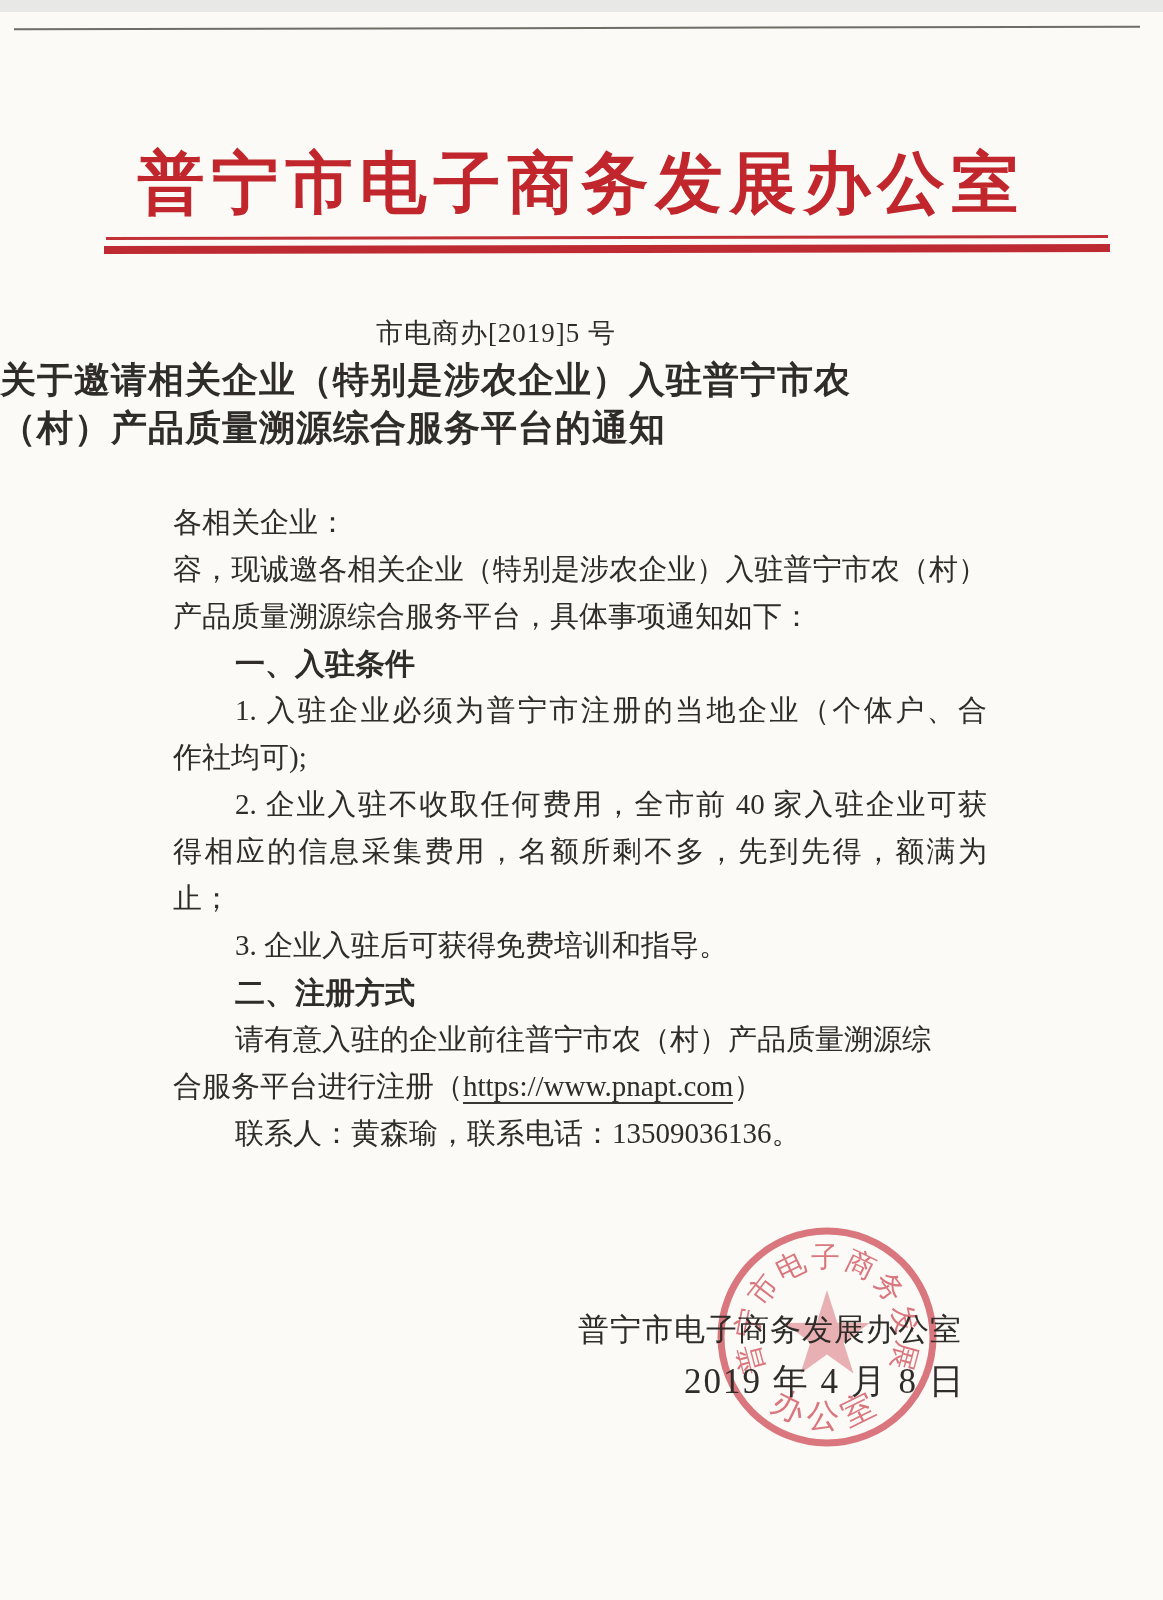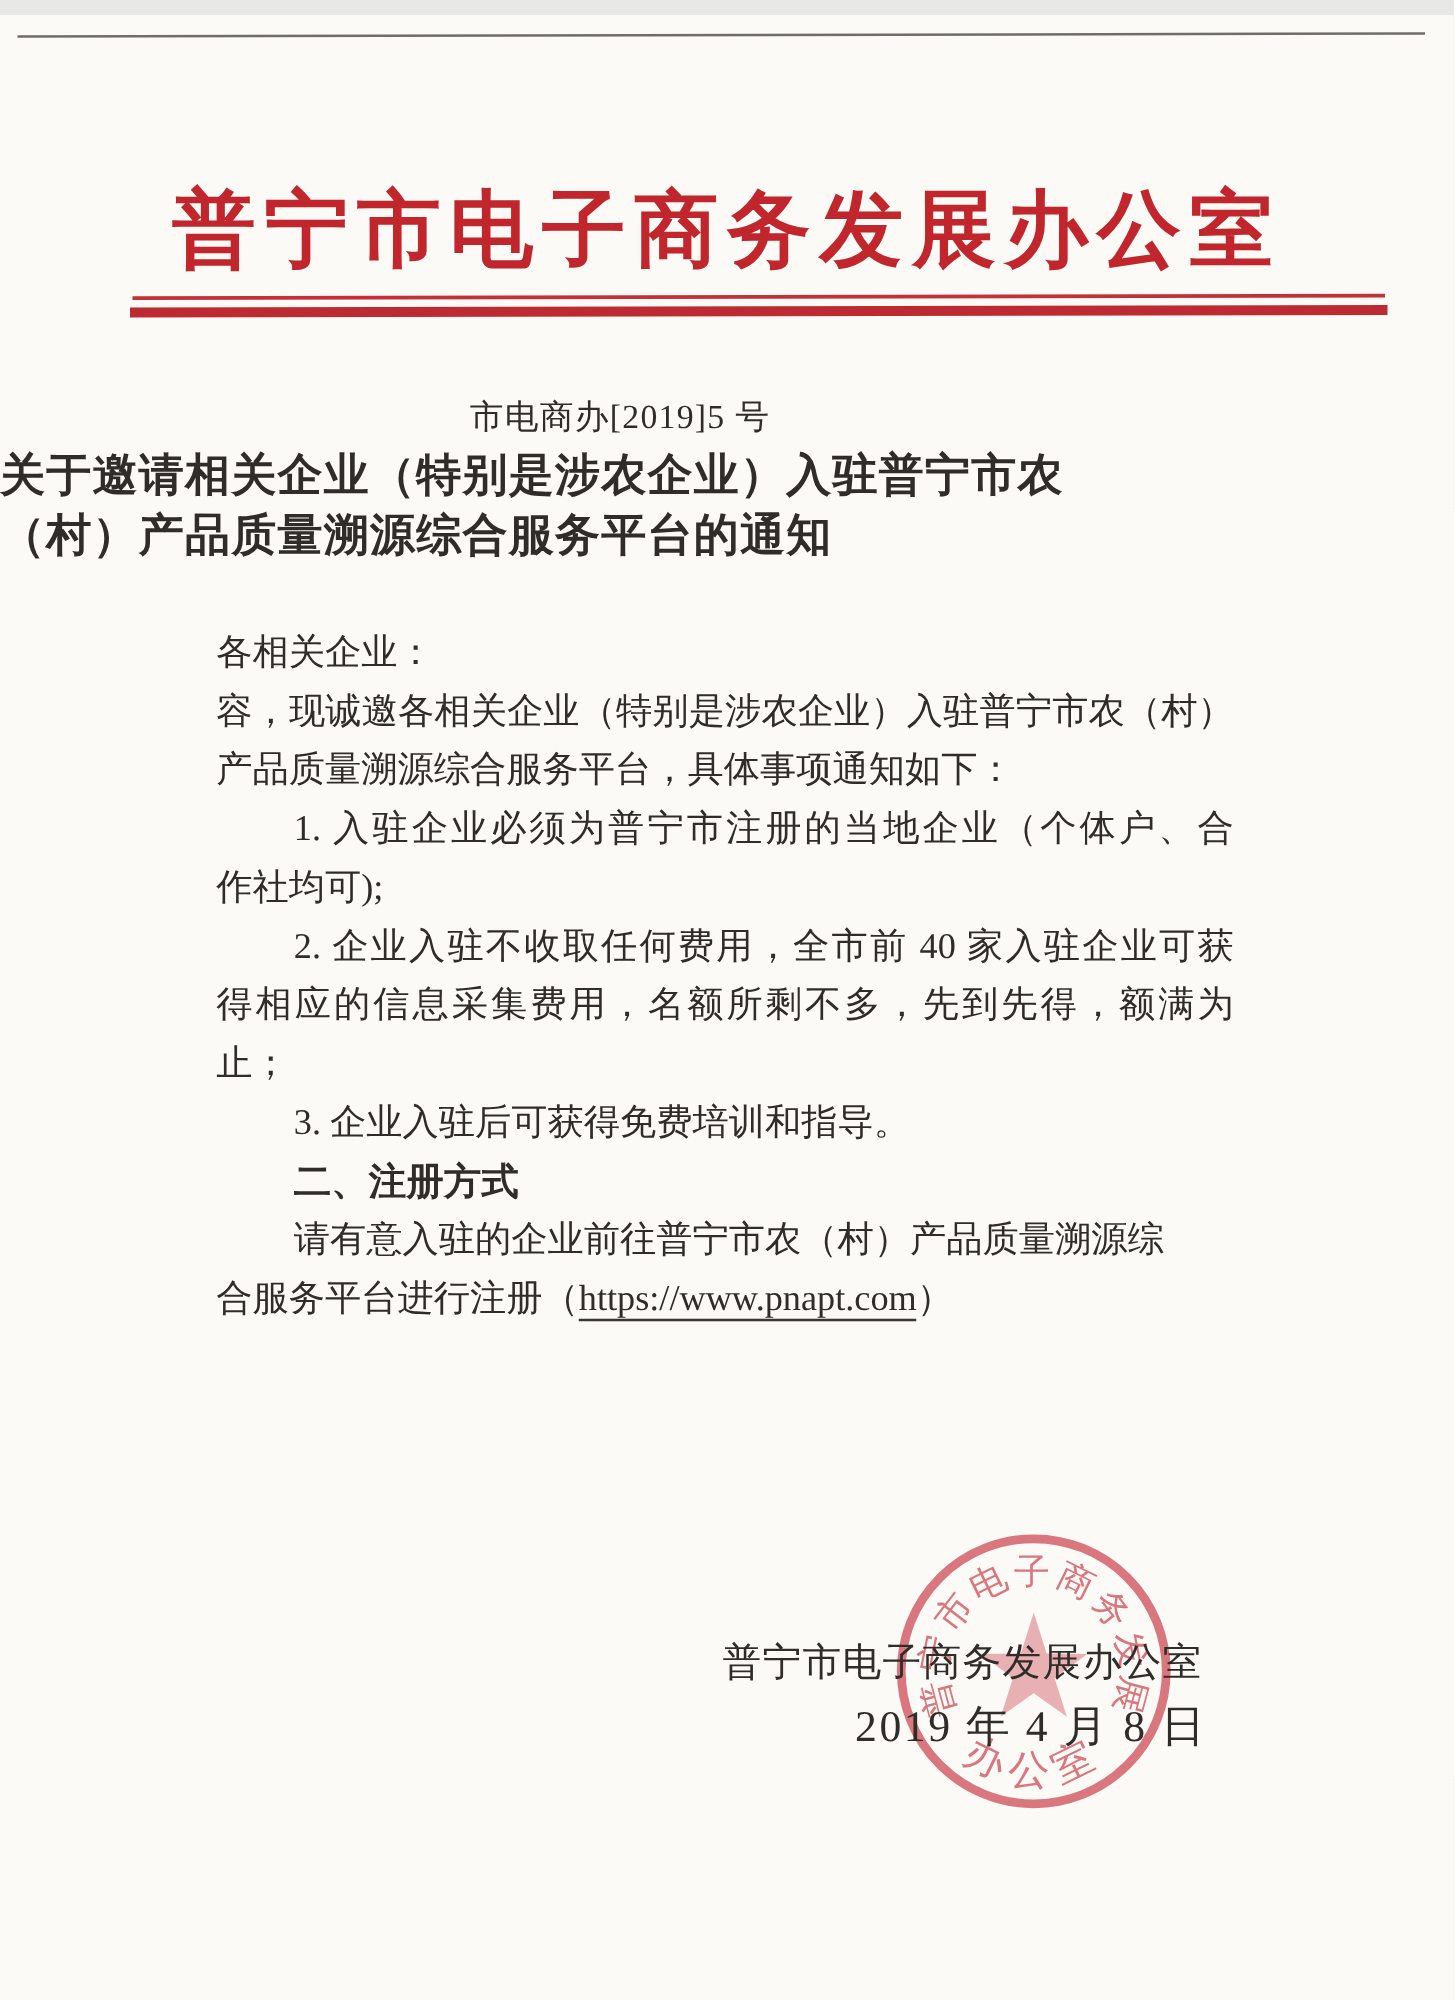--- a/index.html
+++ b/index.html
@@ -80,29 +80,31 @@
 
   <div class="notice-title">
     <div>关于邀请相关企业（特别是涉农企业）入驻普宁市农</div>
     <div>（村）产品质量溯源综合服务平台的通知</div>
   </div>
 
   <div class="body-block">
     <div class="line">各相关企业：</div>
     <div class="line fill">容，现诚邀各相关企业（特别是涉农企业）入驻普宁市农（村）</div>
     <div class="line">产品质量溯源综合服务平台，具体事项通知如下：</div>
+    <div class="line indent heading">一、入驻条件</div>
     <div class="line indent fill">1. 入驻企业必须为普宁市注册的当地企业（个体户、合</div>
     <div class="line">作社均可);</div>
     <div class="line indent fill">2. 企业入驻不收取任何费用，全市前 40 家入驻企业可获</div>
     <div class="line fill">得相应的信息采集费用，名额所剩不多，先到先得，额满为</div>
     <div class="line">止；</div>
     <div class="line indent">3. 企业入驻后可获得免费培训和指导。</div>
     <div class="line indent heading">二、注册方式</div>
     <div class="line indent">请有意入驻的企业前往普宁市农（村）产品质量溯源综</div>
     <div class="line"><span>合服务平台进行注册（</span><span class="url-underline">https://www.pnapt.com</span><span>）</span></div>
+    <div class="line indent">联系人：黄森瑜，联系电话：13509036136。</div>
   </div>
 
   <svg class="seal" viewBox="0 0 236 236" xmlns="http://www.w3.org/2000/svg">
     <circle cx="118" cy="118" r="106" fill="none" stroke="#cf4e58" stroke-width="7" stroke-opacity="0.9"></circle>
     <polygon points="118,71 107.7,103.8 75.2,104.1 101.4,123.4 91.5,154.4 118,135.5 144.5,154.4 134.6,123.4 160.8,104.1 128.3,103.8" fill="#cf4e58" fill-opacity="0.5"></polygon>
     <defs>
       <path id="sealTopArc" d="M 54.6,147.6 A 70,70 0 1 1 181.4,147.6" fill="none"></path>
       <path id="sealBottomArc" d="M 40,163 A 90,90 0 0 0 196,163" fill="none"></path>
     </defs>
     <text font-size="29" letter-spacing="3" fill="#cf4e58" fill-opacity="0.9">

